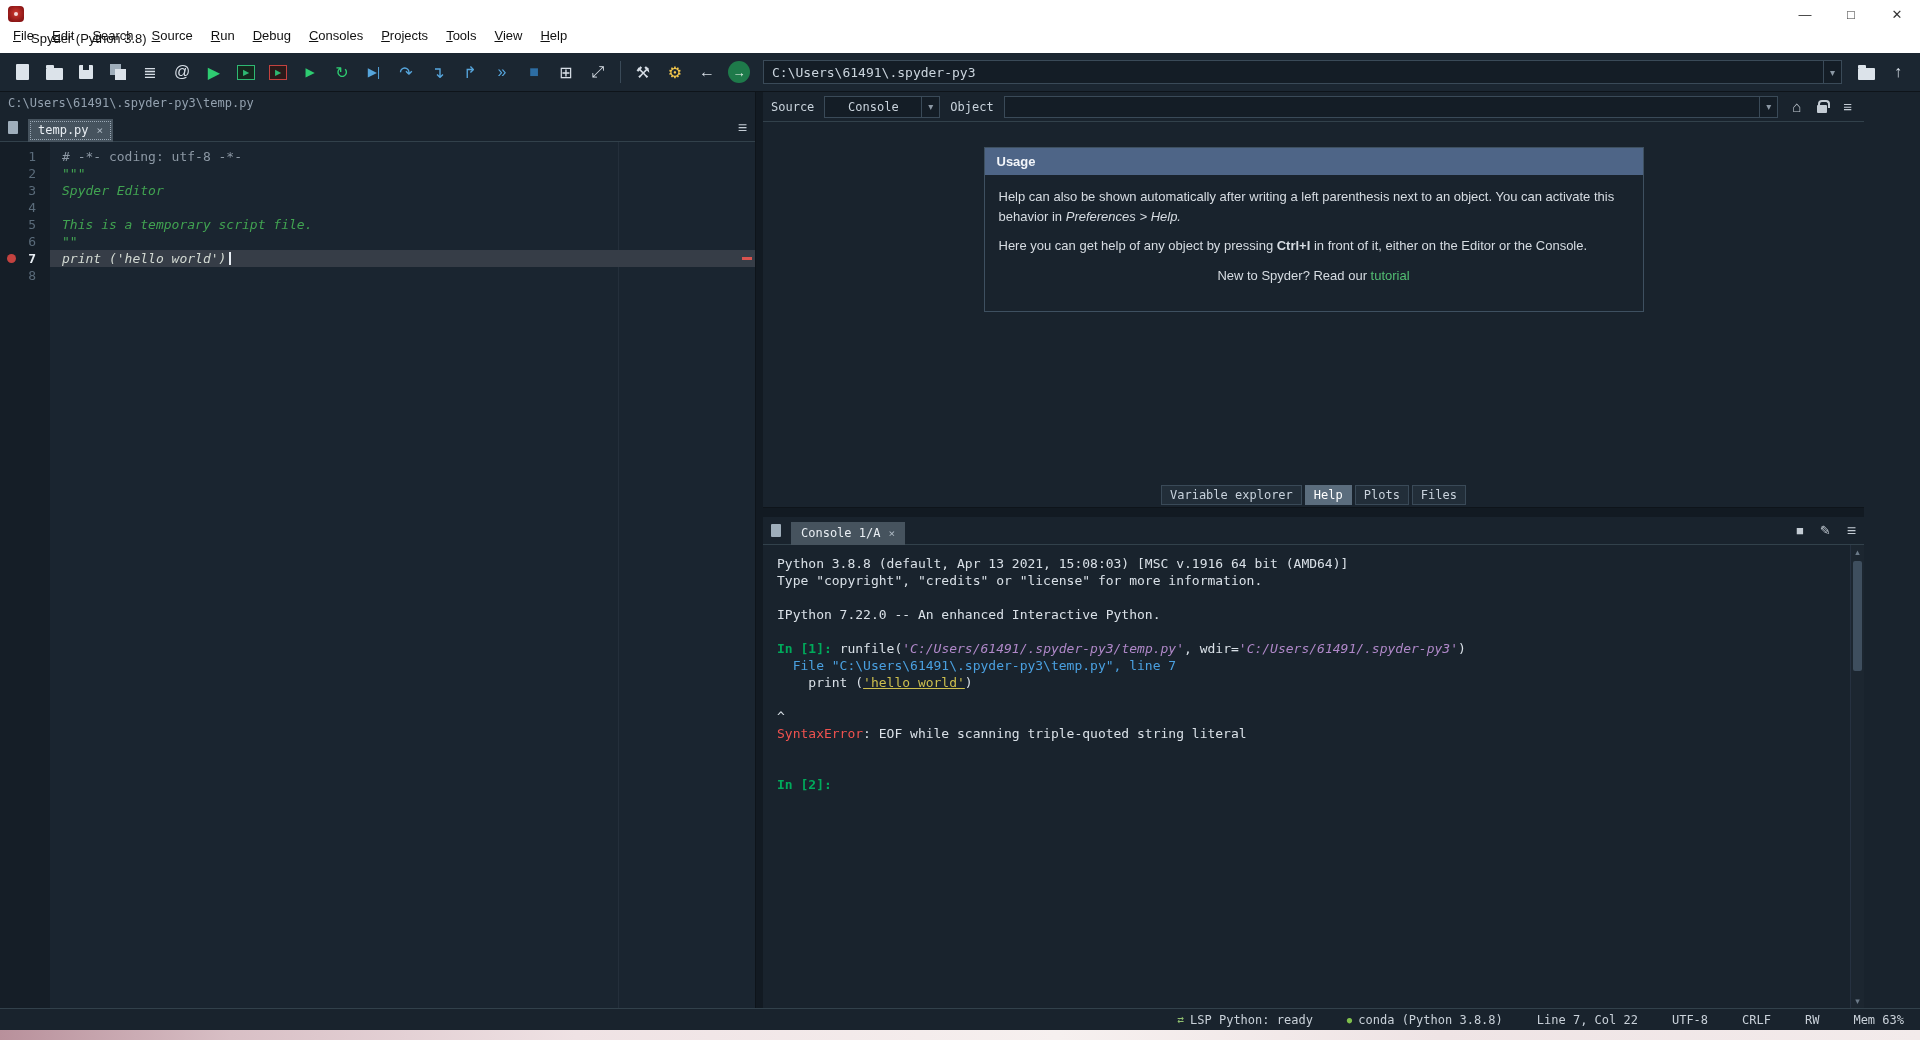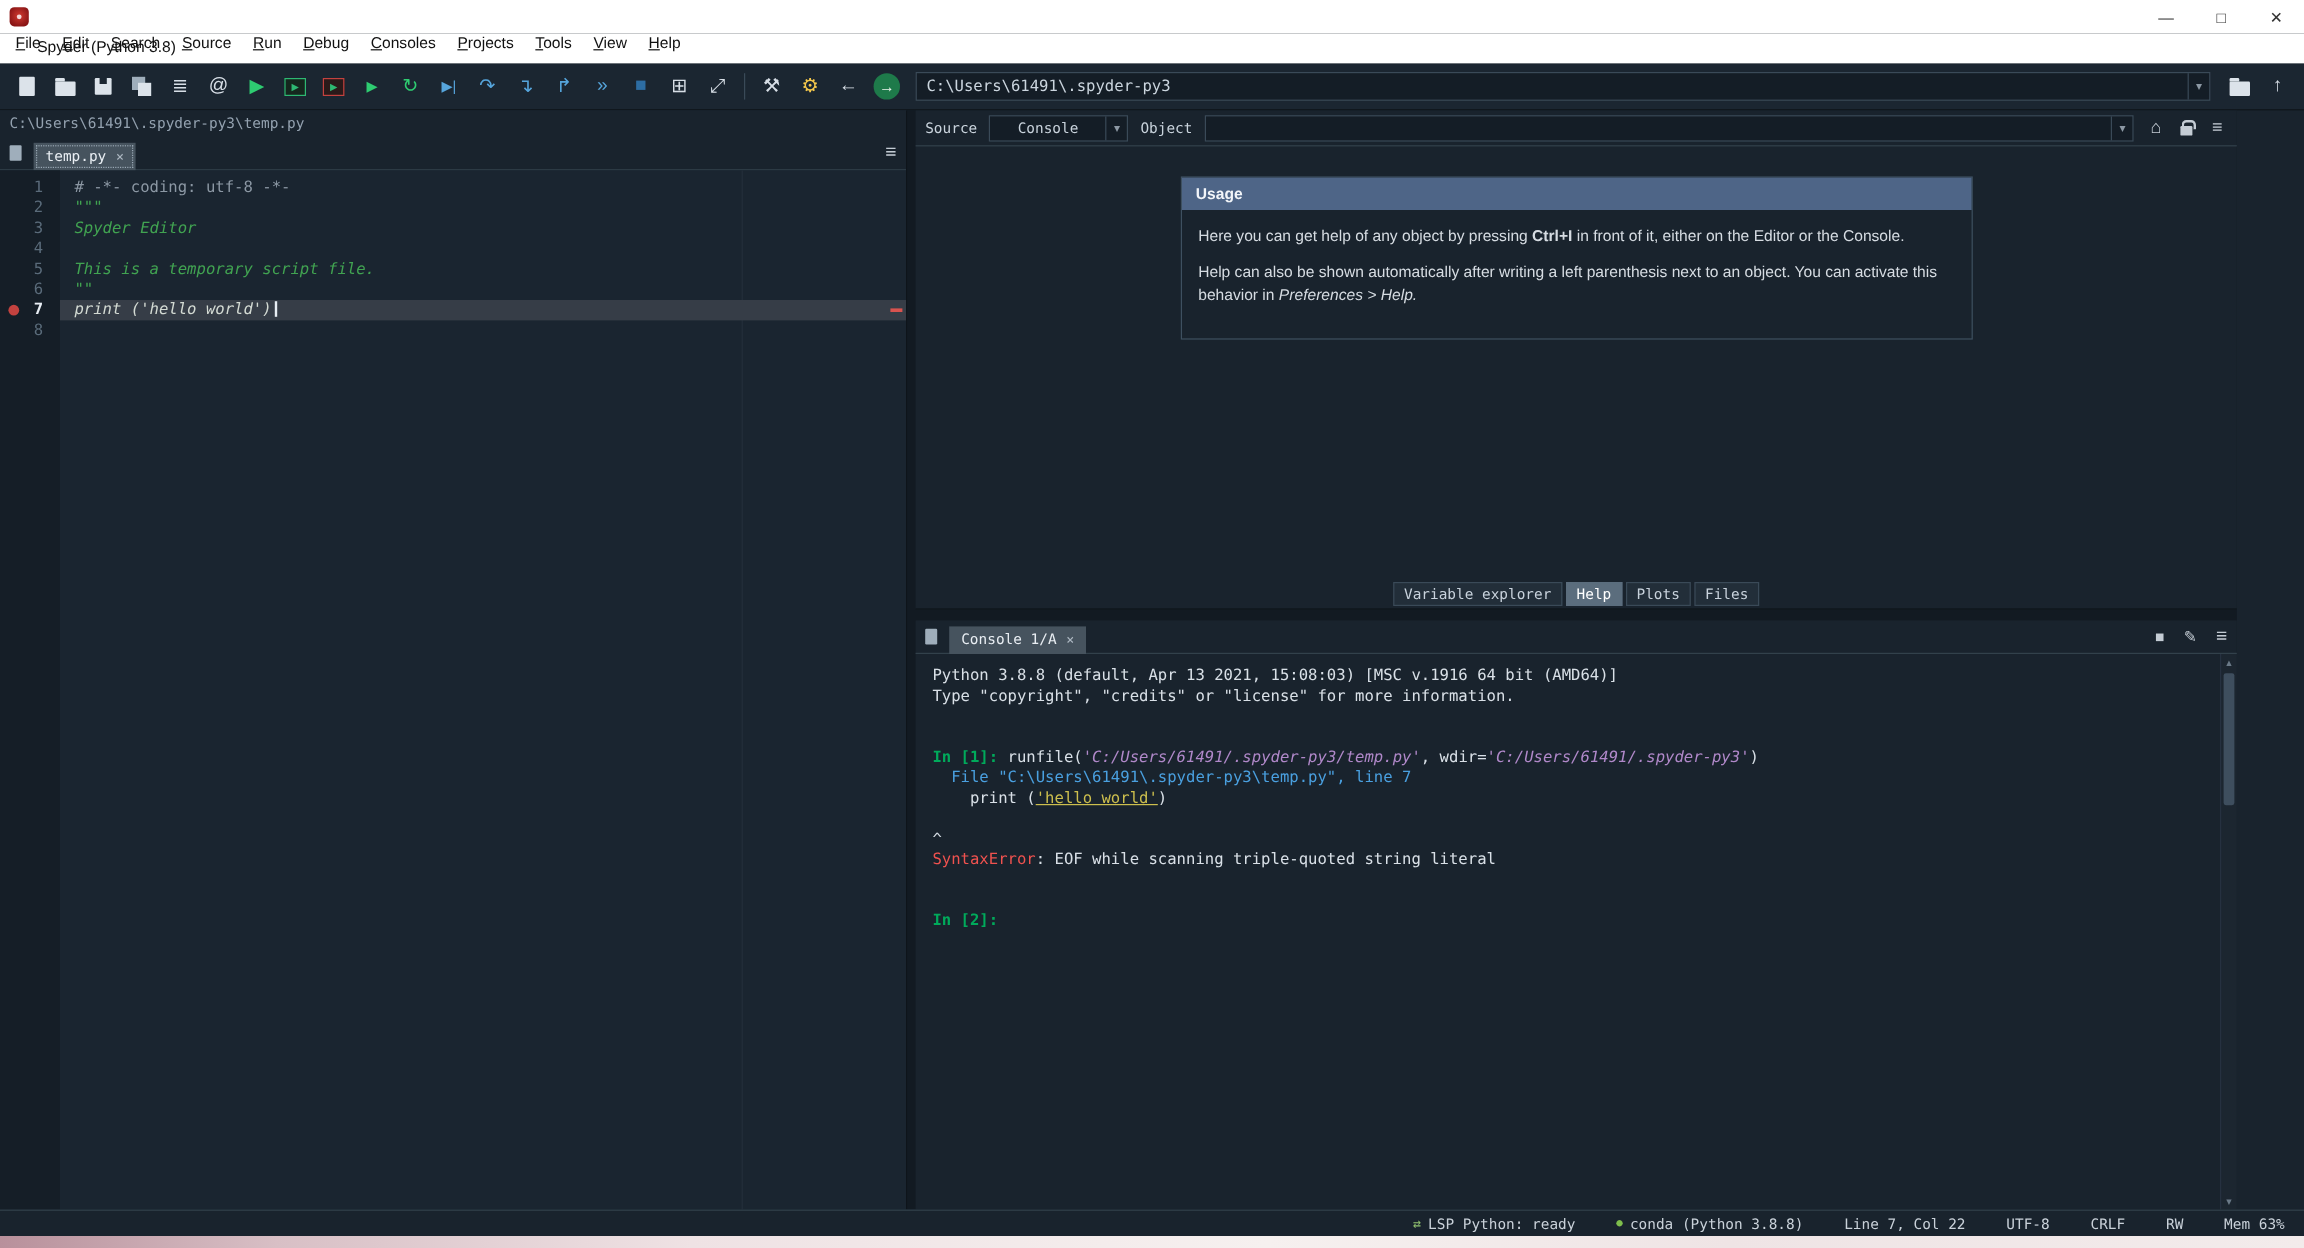--- a/index.html
+++ b/index.html
@@ -302,22 +302,23 @@
           <div class="help-icons">
             <span>⌂</span>
             <span class="ic-lock"></span>
             <span>≡</span>
           </div>
         </div>
         <div class="help-content">
           <div class="usage-box">
             <div class="usage-head">Usage</div>
             <div class="usage-body">
+              <p><span>Help can also be shown automatically after writing a left parenthesis next to an object. You can activate this behavior in </span><span class="hint-italic">Preferences &gt; Help.</span></p>
               <p><span>Here you can get help of any object by pressing </span><b>Ctrl+I</b><span> in front of it, either on the Editor or the Console.</span></p>
-              <p><span>Help can also be shown automatically after writing a left parenthesis next to an object. You can activate this behavior in </span><span class="hint-italic">Preferences &gt; Help.</span></p>
+              <p class="tutorial-line"><span>New to Spyder? Read our </span><span class="link">tutorial</span></p>
             </div>
           </div>
         </div>
         <div class="bottom-tabs help-tabs">
           <span class="btab">Variable explorer</span>
           <span class="btab active">Help</span>
           <span class="btab">Plots</span>
           <span class="btab">Files</span>
         </div>
       </div>
@@ -333,20 +334,21 @@
             <span>■</span>
             <span>✎</span>
             <span style="font-size:16px">≡</span>
           </div>
         </div>
         <div class="console-body">
           <div class="console-text">
             <div class="cline"><span>Python 3.8.8 (default, Apr 13 2021, 15:08:03) [MSC v.1916 64 bit (AMD64)]</span></div>
             <div class="cline"><span>Type "copyright", "credits" or "license" for more information.</span></div>
             <div class="cline"></div>
+            <div class="cline"><span>IPython 7.22.0 -- An enhanced Interactive Python.</span></div>
             <div class="cline"></div>
             <div class="cline"><span class="prompt">In [1]: </span><span>runfile(</span><span class="cstr">'C:/Users/61491/.spyder-py3/temp.py'</span><span>, wdir=</span><span class="cstr">'C:/Users/61491/.spyder-py3'</span><span>)</span></div>
             <div class="cline cfile"><span>  File "C:\Users\61491\.spyder-py3\temp.py", line 7</span></div>
             <div class="cline"><span>    print (</span><span class="cyellow">'hello world'</span><span>)</span></div>
             <div class="cline"></div>
             <div class="cline"><span>^</span></div>
             <div class="cline"><span class="cerr">SyntaxError</span><span>: EOF while scanning triple-quoted string literal</span></div>
             <div class="cline"></div>
             <div class="cline"></div>
             <div class="cline"><span class="prompt">In [2]:</span></div>

